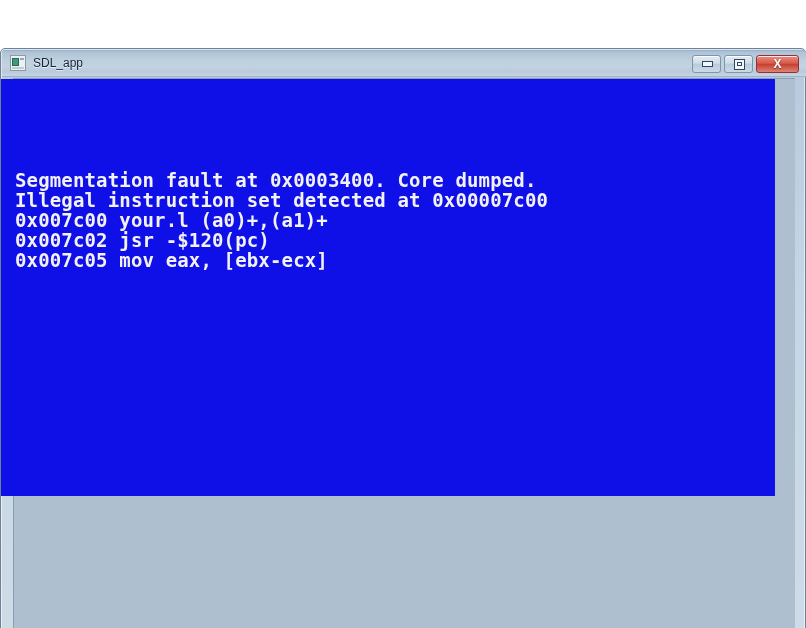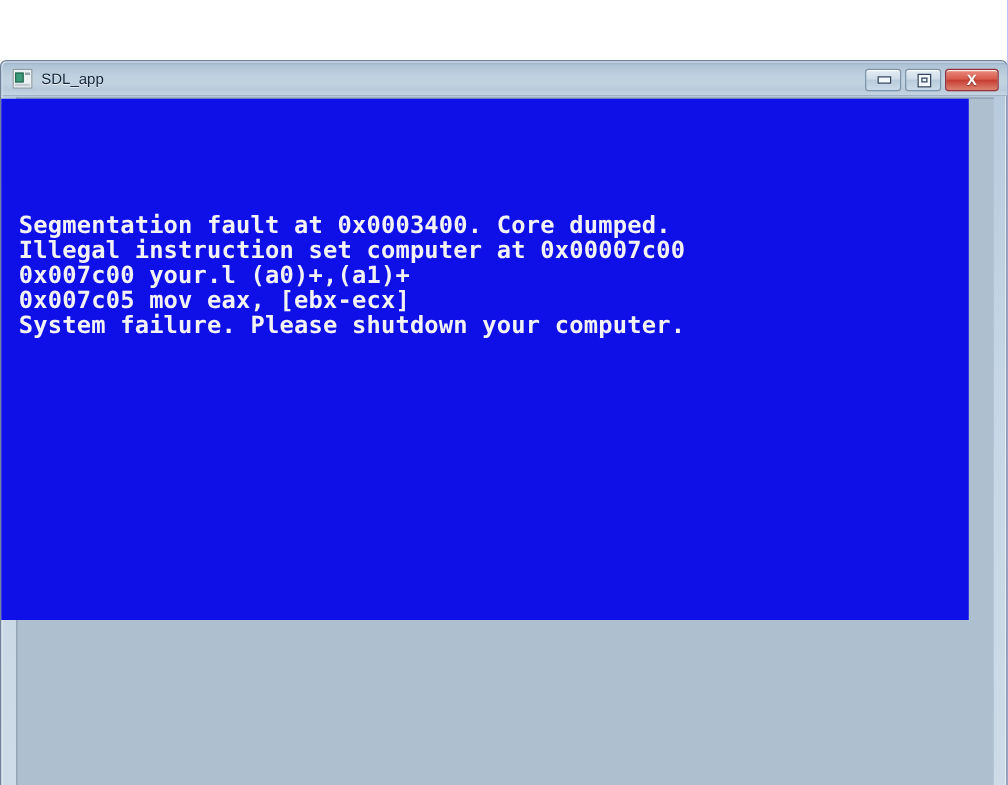--- a/index.html
+++ b/index.html
@@ -230,20 +230,20 @@
       </div>
     </div>
 
   </div>
 
   <div class="client-frame"></div>
 
   <div class="sdl-canvas">
     <div class="console">
       <div class="console-line">Segmentation fault at 0x0003400. Core dumped.</div>
-      <div class="console-line">Illegal instruction set computer at 0x00007c00</div>
+      <div class="console-line">Illegal instruction set detected at 0x00007c00</div>
       <div class="console-line">0x007c00 your.l (a0)+,(a1)+</div>
+      <div class="console-line">0x007c02 jsr -$120(pc)</div>
       <div class="console-line">0x007c05 mov eax, [ebx-ecx]</div>
-      <div class="console-line">System failure. Please shutdown your computer.</div>
     </div>
   </div>
 
 </div>
 
 </body></html>

